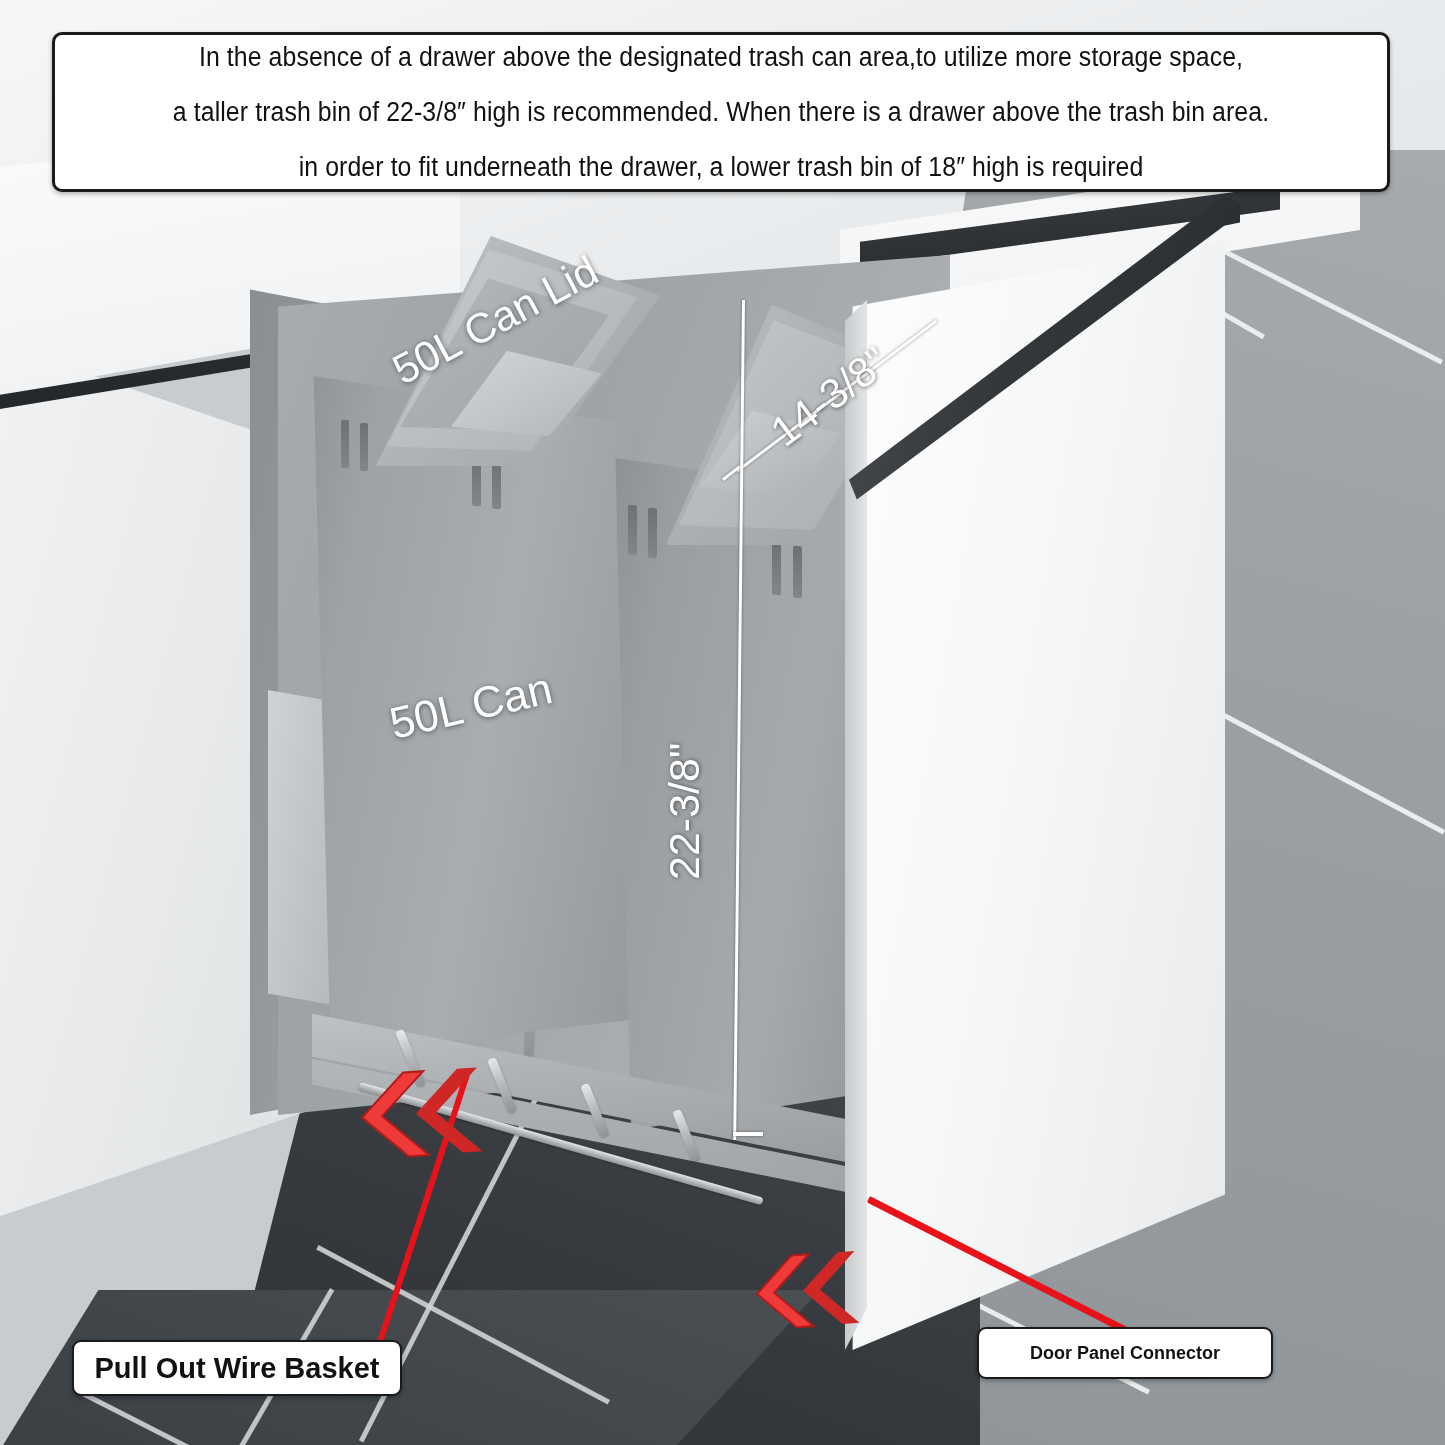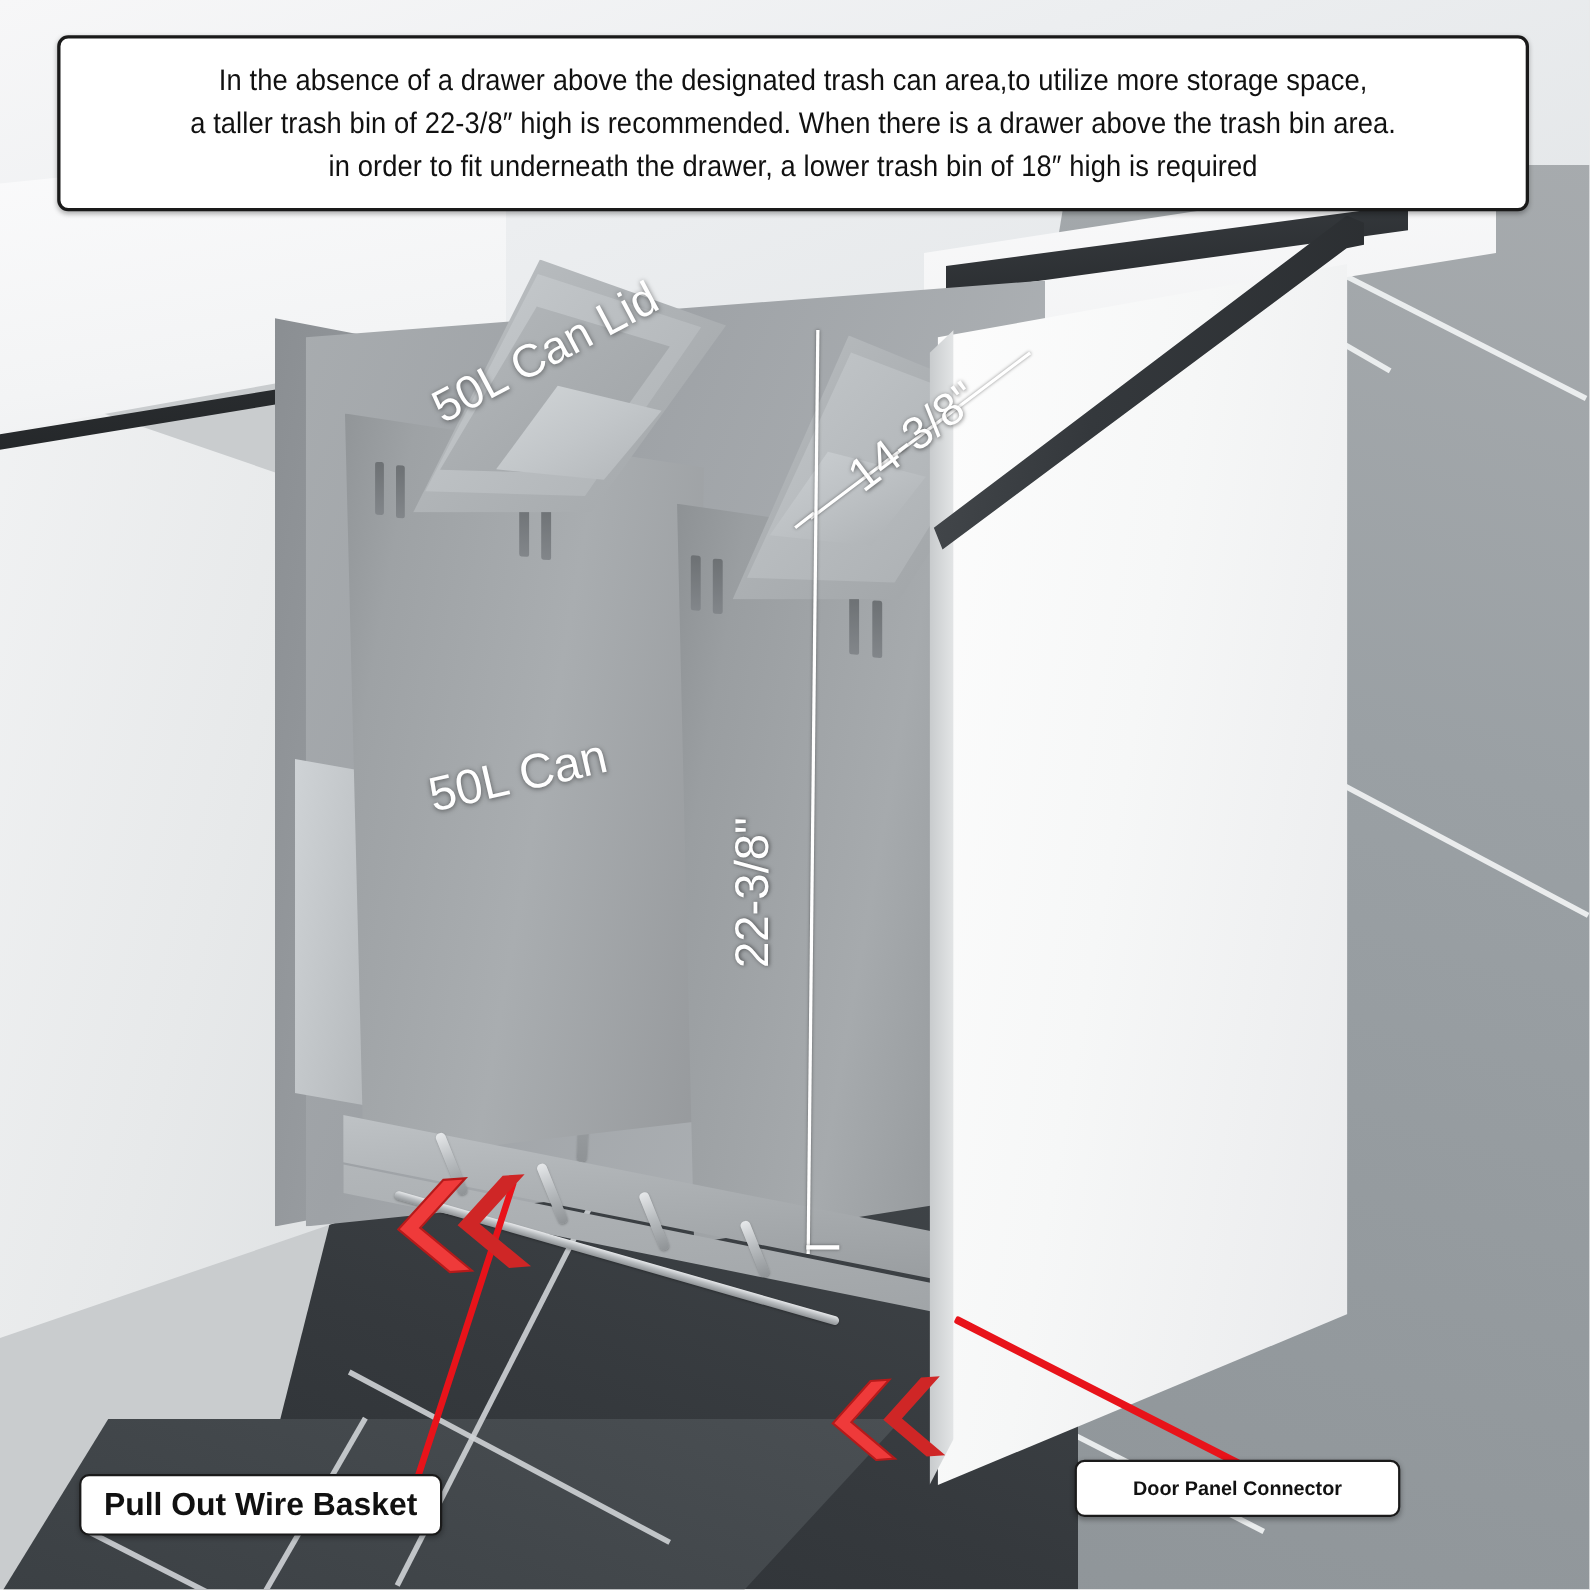--- a/index.html
+++ b/index.html
@@ -210,21 +210,21 @@
   
   .callout{
     position:absolute;background:#ffffff;border:2.5px solid #1a1a1a;
     border-radius:9px;box-sizing:border-box;
     display:flex;align-items:center;justify-content:center;
     color:#111;font-family:"Liberation Sans",sans-serif;
     box-shadow:0 2px 5px rgba(0,0,0,.3);
   }
   #notice-box{
     left:52px;top:32px;width:1338px;height:160px;
-    flex-direction:column;justify-content:center;gap:0;
+    flex-direction:column;justify-content:center;gap:16px;
     padding:4px 18px;border-radius:10px;border-width:3px;
   }
   #notice-box .line{
     font-size:27px;line-height:1.0;letter-spacing:.1px;
     text-align:center;width:100%;
     transform:scaleX(.92);transform-origin:center;
     padding:6px 0;
   }
   #label-basket{
     left:72px;top:1340px;width:330px;height:56px;font-size:29px;font-weight:bold;text-align:right;

